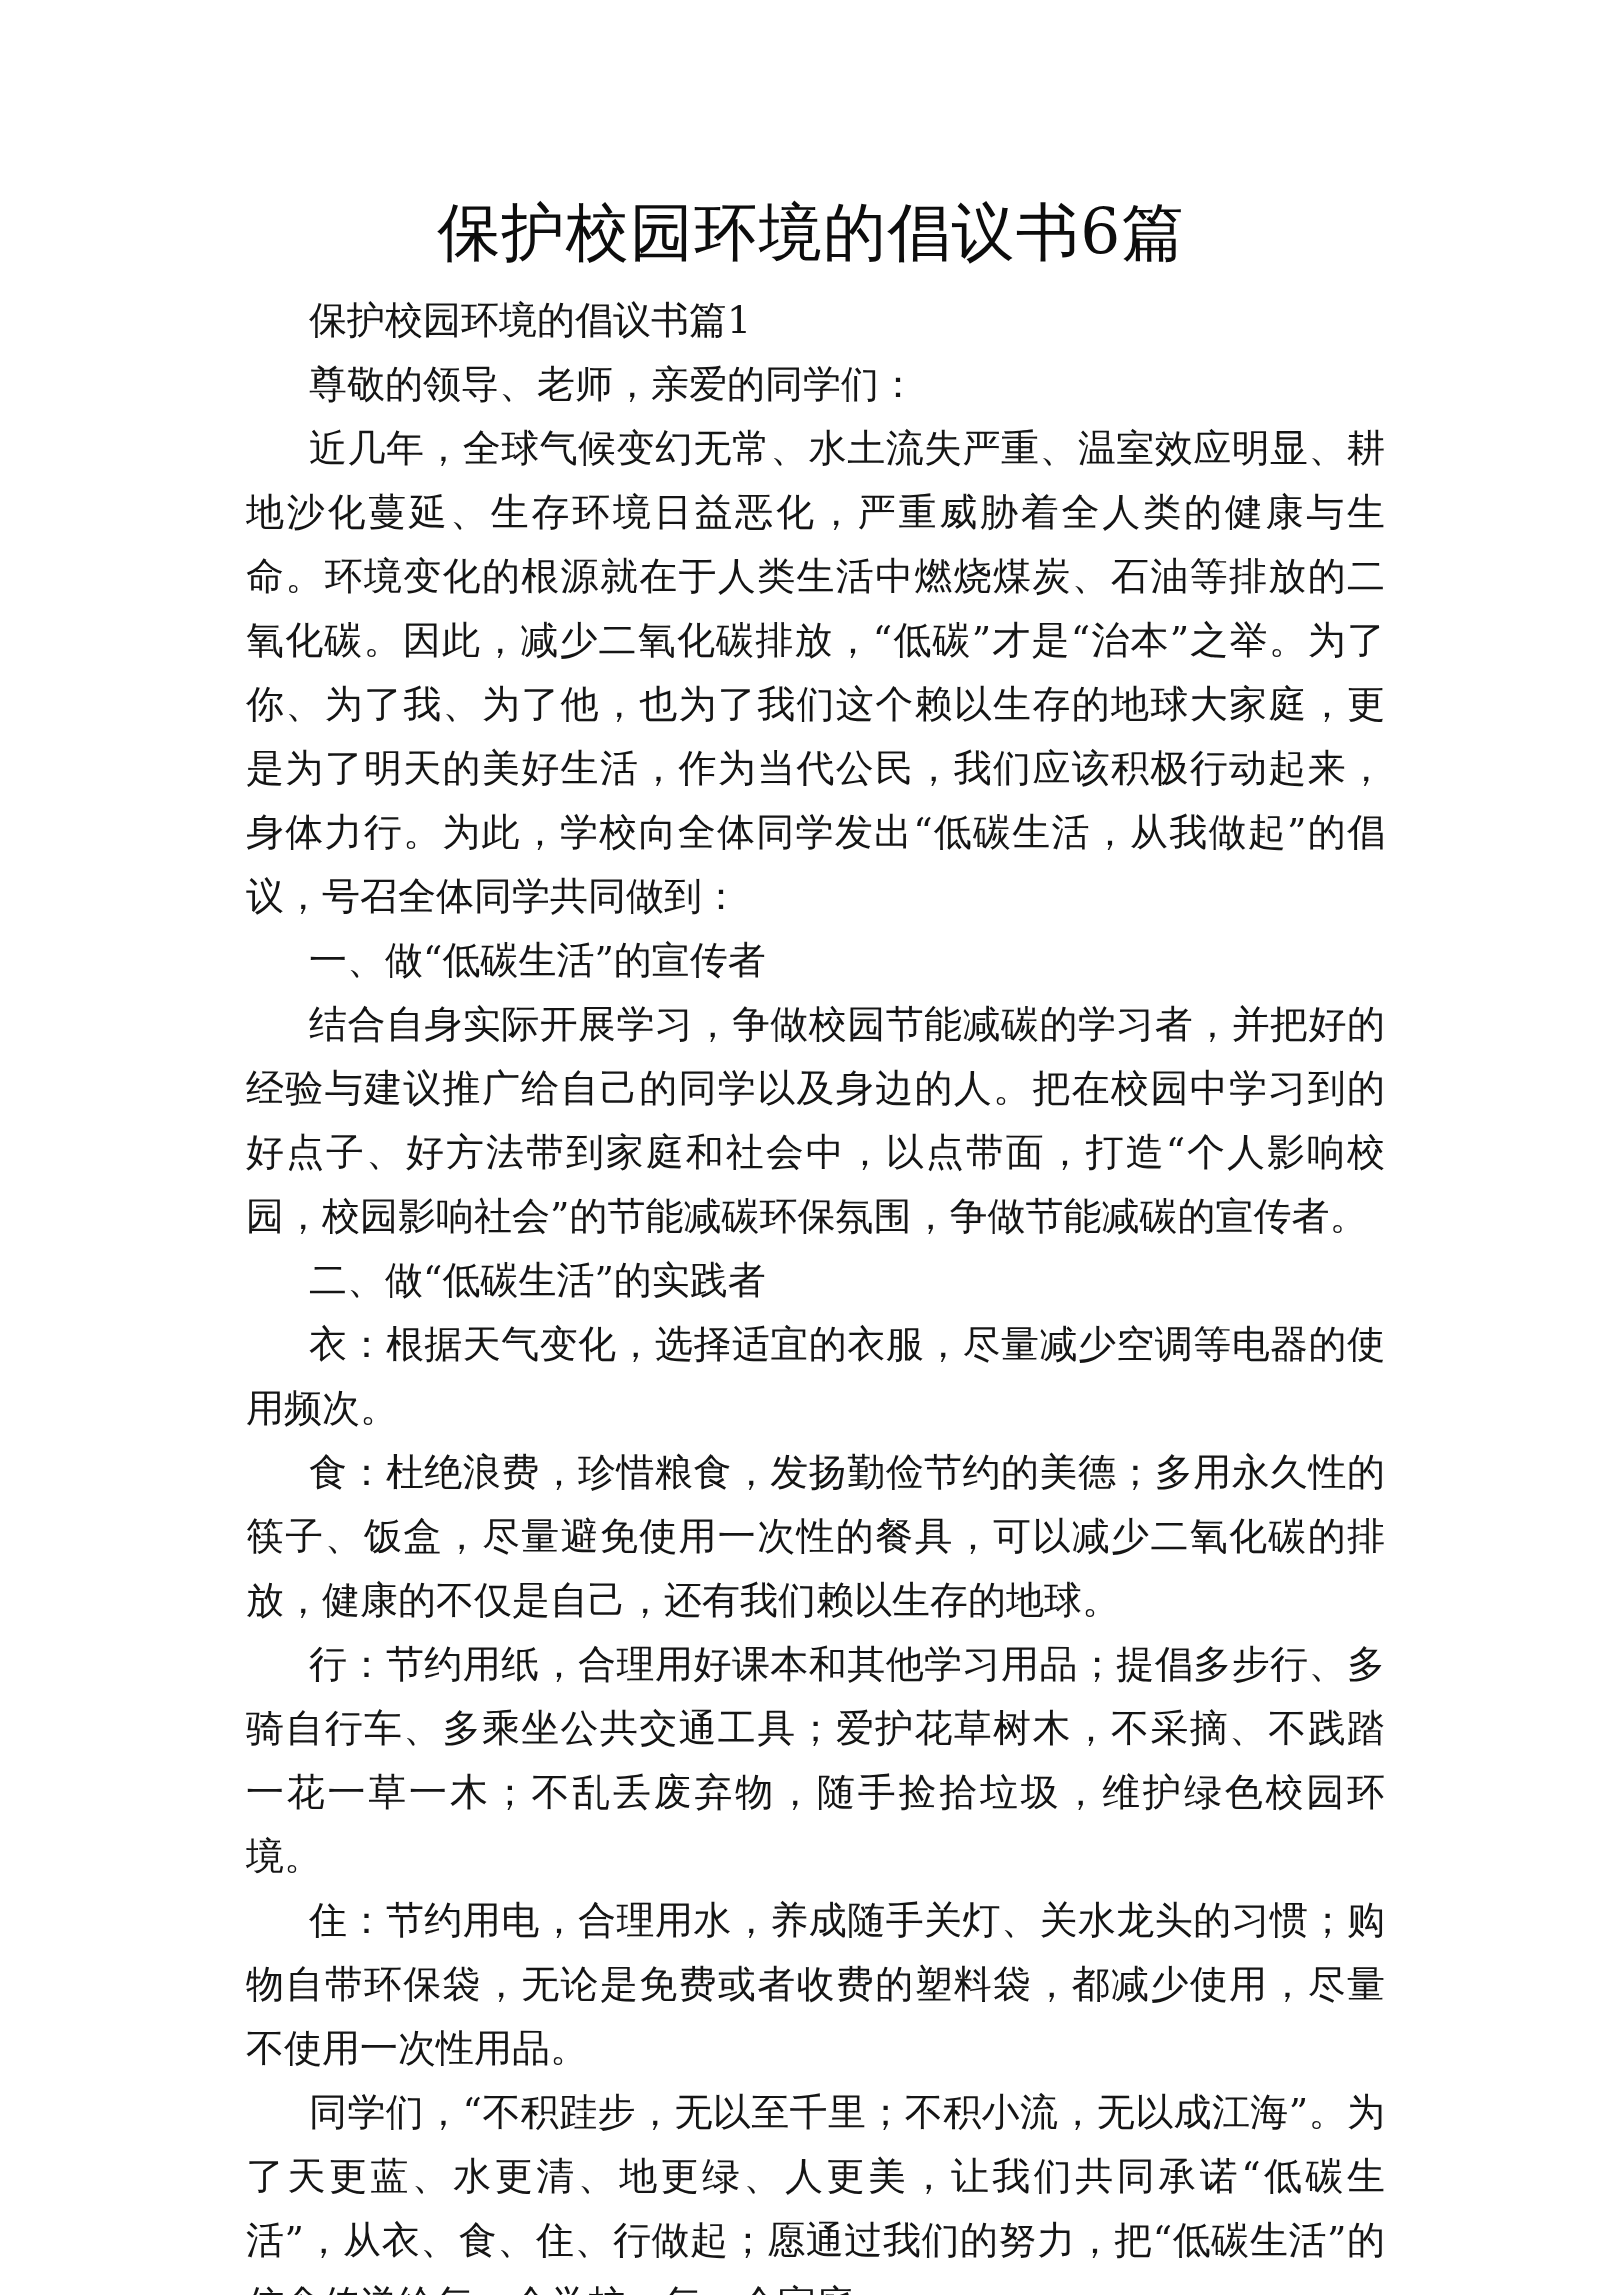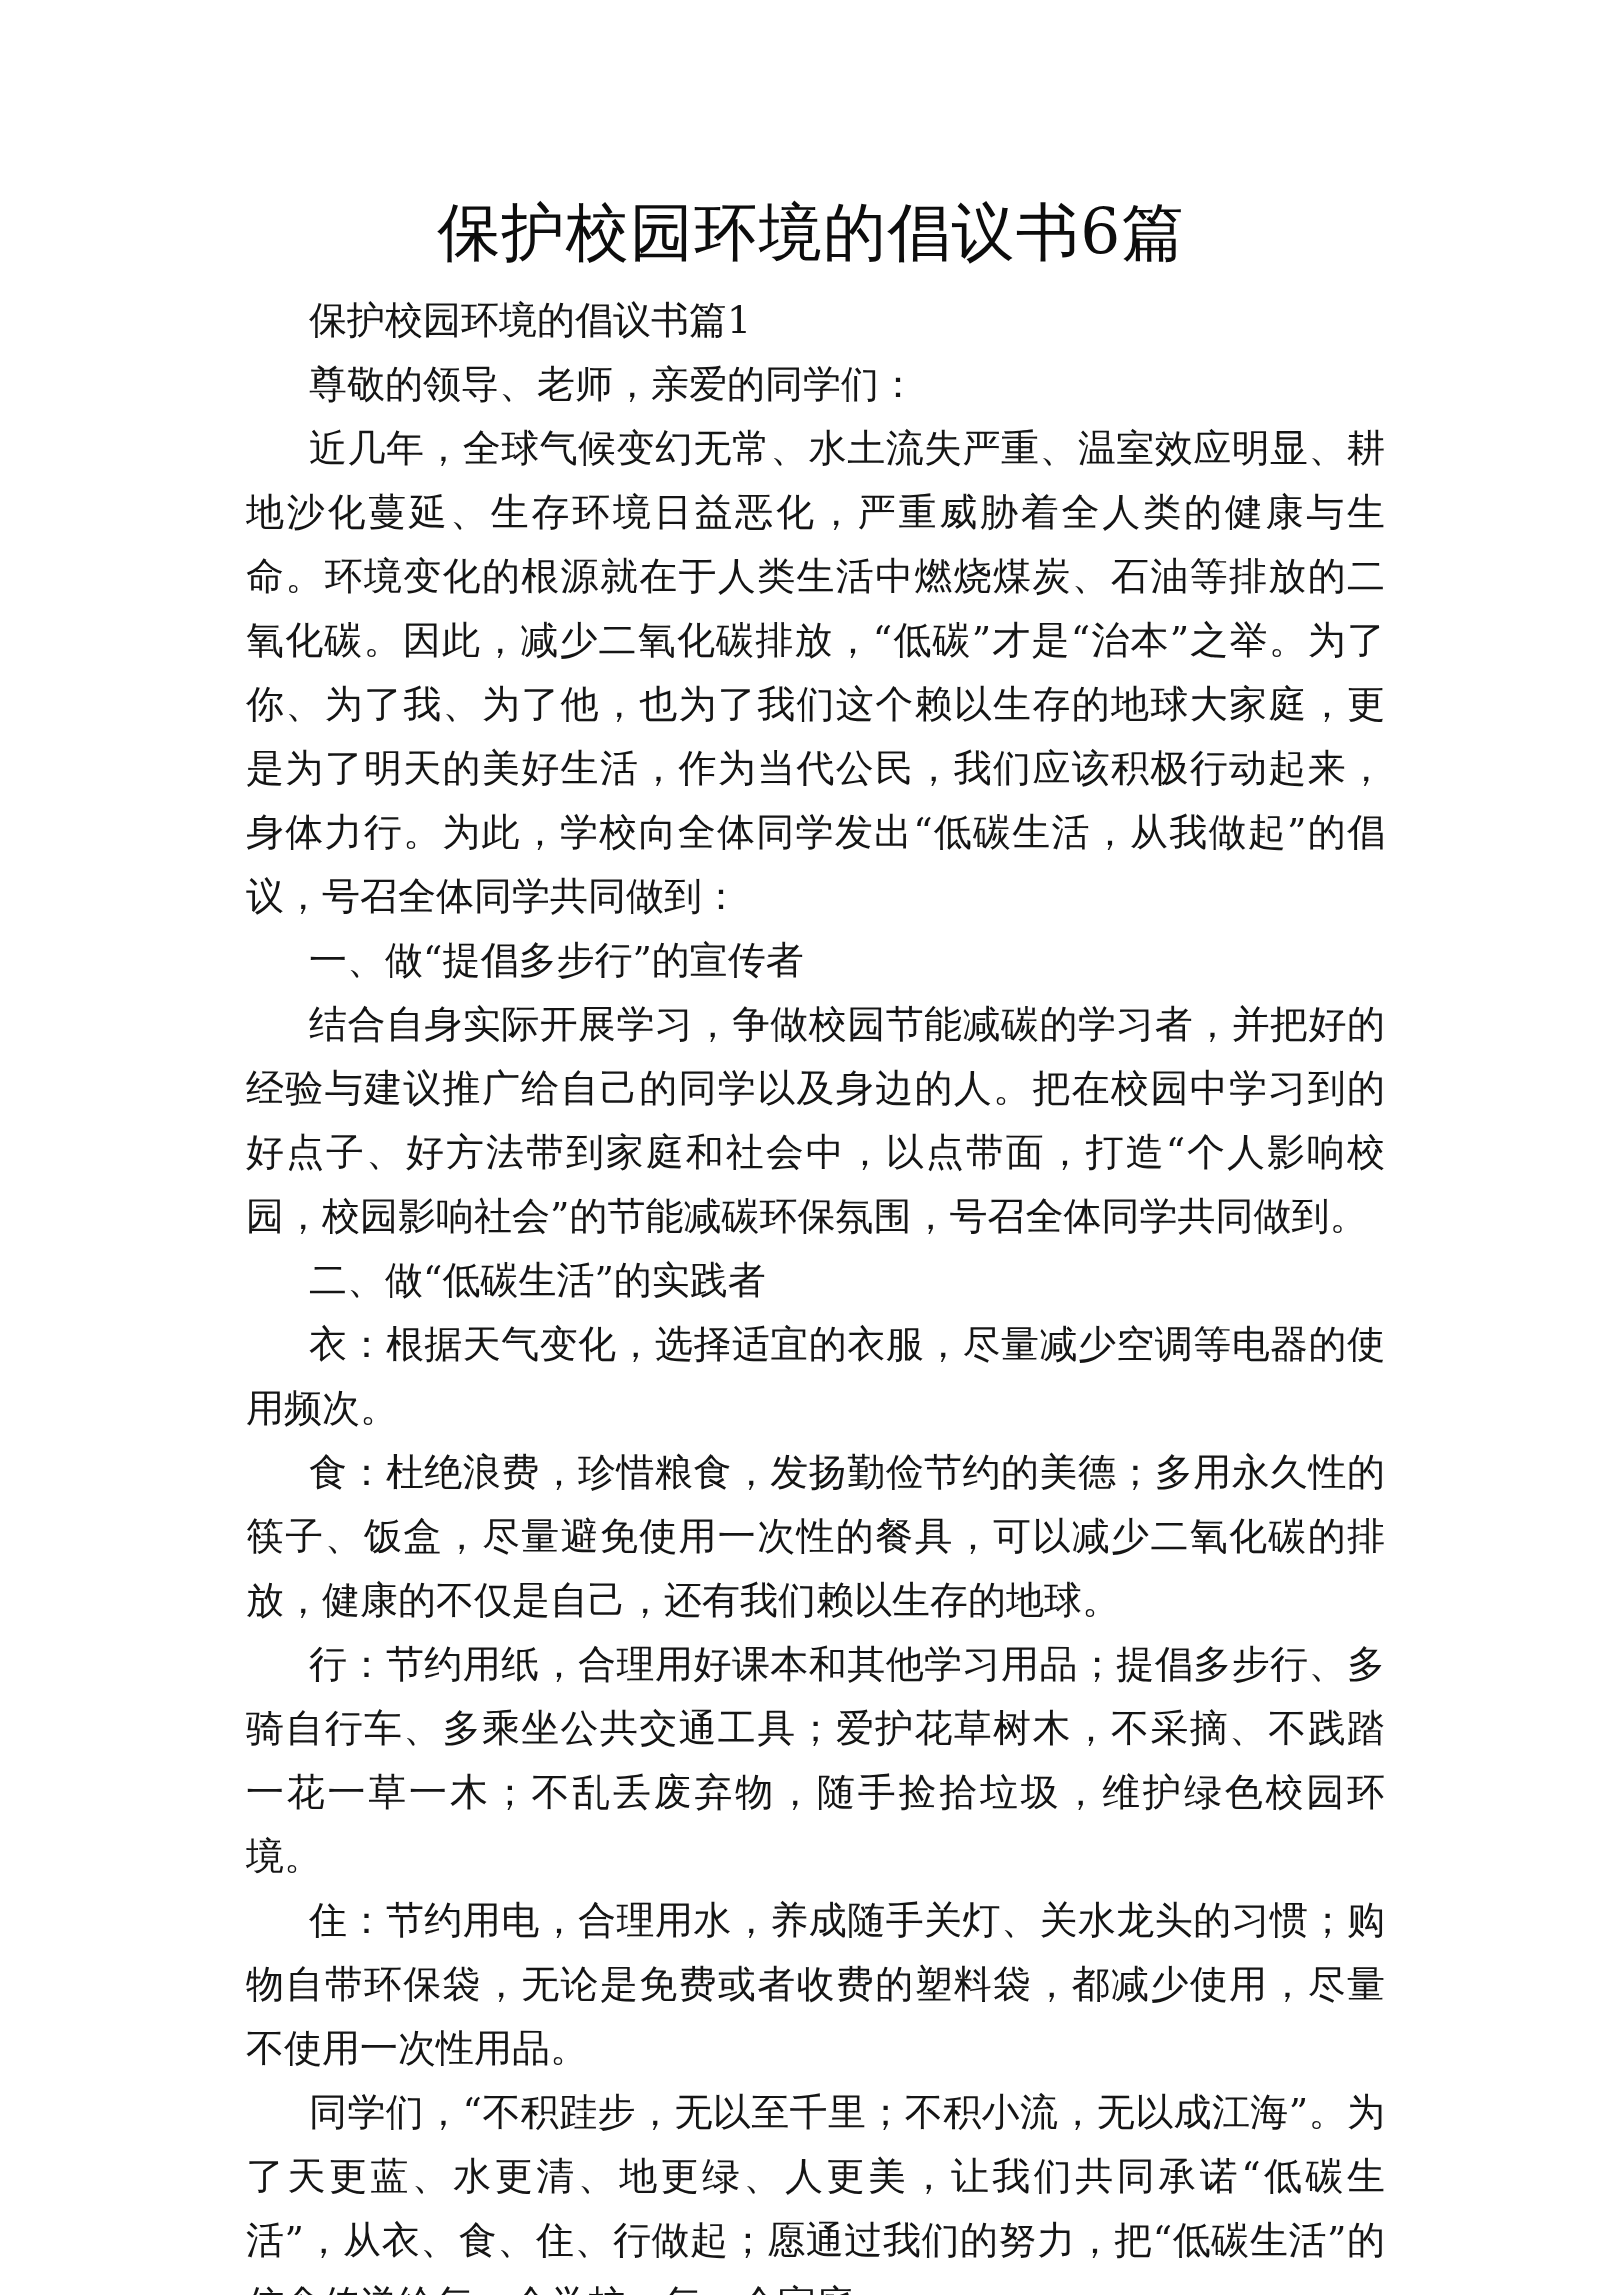--- a/index.html
+++ b/index.html
@@ -15,22 +15,22 @@
 </style>
 </head>
 <body>
 
 <div class="page">
   <div class="title">保护校园环境的倡议书6篇</div>
   <div class="body">
     <p class="p indent">保护校园环境的倡议书篇1</p>
     <p class="p indent">尊敬的领导、老师，亲爱的同学们：</p>
     <p class="p indent">近几年，全球气候变幻无常、水土流失严重、温室效应明显、耕地沙化蔓延、生存环境日益恶化，严重威胁着全人类的健康与生命。环境变化的根源就在于人类生活中燃烧煤炭、石油等排放的二氧化碳。因此，减少二氧化碳排放，“低碳”才是“治本”之举。为了你、为了我、为了他，也为了我们这个赖以生存的地球大家庭，更是为了明天的美好生活，作为当代公民，我们应该积极行动起来，身体力行。为此，学校向全体同学发出“低碳生活，从我做起”的倡议，号召全体同学共同做到：</p>
-    <p class="p indent">一、做“提倡多步行”的宣传者</p>
-    <p class="p indent">结合自身实际开展学习，争做校园节能减碳的学习者，并把好的经验与建议推广给自己的同学以及身边的人。把在校园中学习到的好点子、好方法带到家庭和社会中，以点带面，打造“个人影响校园，校园影响社会”的节能减碳环保氛围，号召全体同学共同做到。</p>
+    <p class="p indent">一、做“低碳生活”的宣传者</p>
+    <p class="p indent">结合自身实际开展学习，争做校园节能减碳的学习者，并把好的经验与建议推广给自己的同学以及身边的人。把在校园中学习到的好点子、好方法带到家庭和社会中，以点带面，打造“个人影响校园，校园影响社会”的节能减碳环保氛围，争做节能减碳的宣传者。</p>
     <p class="p indent">二、做“低碳生活”的实践者</p>
     <p class="p indent">衣：根据天气变化，选择适宜的衣服，尽量减少空调等电器的使用频次。</p>
     <p class="p indent">食：杜绝浪费，珍惜粮食，发扬勤俭节约的美德；多用永久性的筷子、饭盒，尽量避免使用一次性的餐具，可以减少二氧化碳的排放，健康的不仅是自己，还有我们赖以生存的地球。</p>
     <p class="p indent">行：节约用纸，合理用好课本和其他学习用品；提倡多步行、多骑自行车、多乘坐公共交通工具；爱护花草树木，不采摘、不践踏一花一草一木；不乱丢废弃物，随手捡拾垃圾，维护绿色校园环境。</p>
     <p class="p indent">住：节约用电，合理用水，养成随手关灯、关水龙头的习惯；购物自带环保袋，无论是免费或者收费的塑料袋，都减少使用，尽量不使用一次性用品。</p>
     <p class="p indent">同学们，“不积跬步，无以至千里；不积小流，无以成江海”。为了天更蓝、水更清、地更绿、人更美，让我们共同承诺“低碳生活”，从衣、食、住、行做起；愿通过我们的努力，把“低碳生活”的信念传递给每一个学校，每一个家庭。</p>
     <p class="p indent">低碳生活，从我做起。</p>
   </div>
 </div>
 

